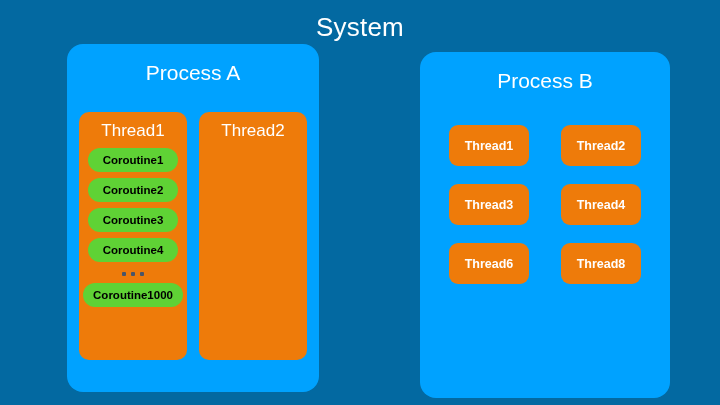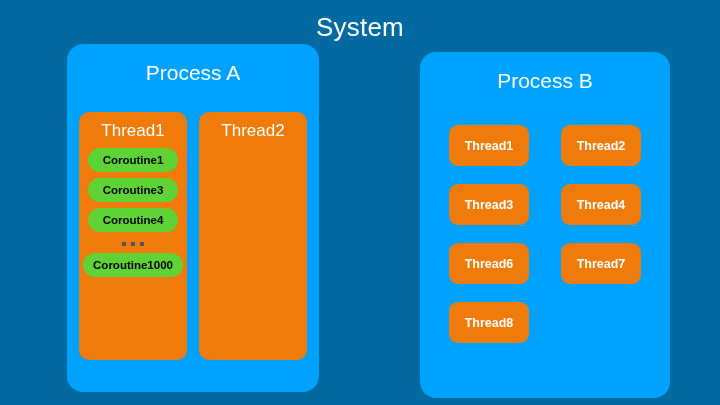--- a/index.html
+++ b/index.html
@@ -167,20 +167,21 @@
 
   <div class="process-box" id="process-a-box">
 
     <div class="process-title">Process A</div>
 
     <div class="thread-column" id="thread-col-1">
       <div class="thread-column-label">Thread1</div>
 
       <div class="coroutine-list">
         <div class="coroutine-pill">Coroutine1</div>
+        <div class="coroutine-pill">Coroutine2</div>
         <div class="coroutine-pill">Coroutine3</div>
         <div class="coroutine-pill">Coroutine4</div>
 
         <div class="ellipsis-row">
           <span class="ellipsis-dot"></span>
           <span class="ellipsis-dot"></span>
           <span class="ellipsis-dot"></span>
         </div>
 
         <div class="coroutine-pill wide">Coroutine1000</div>
@@ -195,18 +196,17 @@
   <div class="process-box" id="process-b-box">
 
     <div class="process-title">Process B</div>
 
     <div class="thread-grid">
       <div class="thread-card">Thread1</div>
       <div class="thread-card">Thread2</div>
       <div class="thread-card">Thread3</div>
       <div class="thread-card">Thread4</div>
       <div class="thread-card">Thread6</div>
-      <div class="thread-card">Thread7</div>
       <div class="thread-card">Thread8</div>
     </div>
   </div>
 
 </div>
 
 </body></html>

